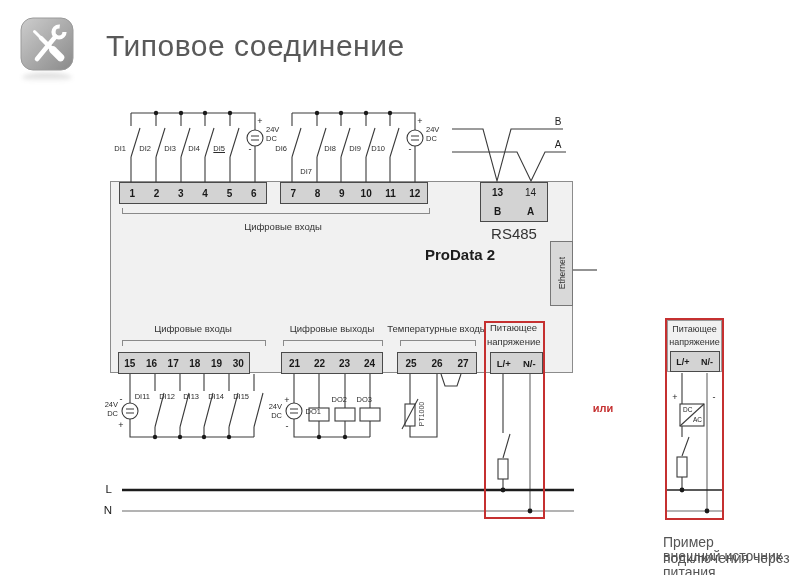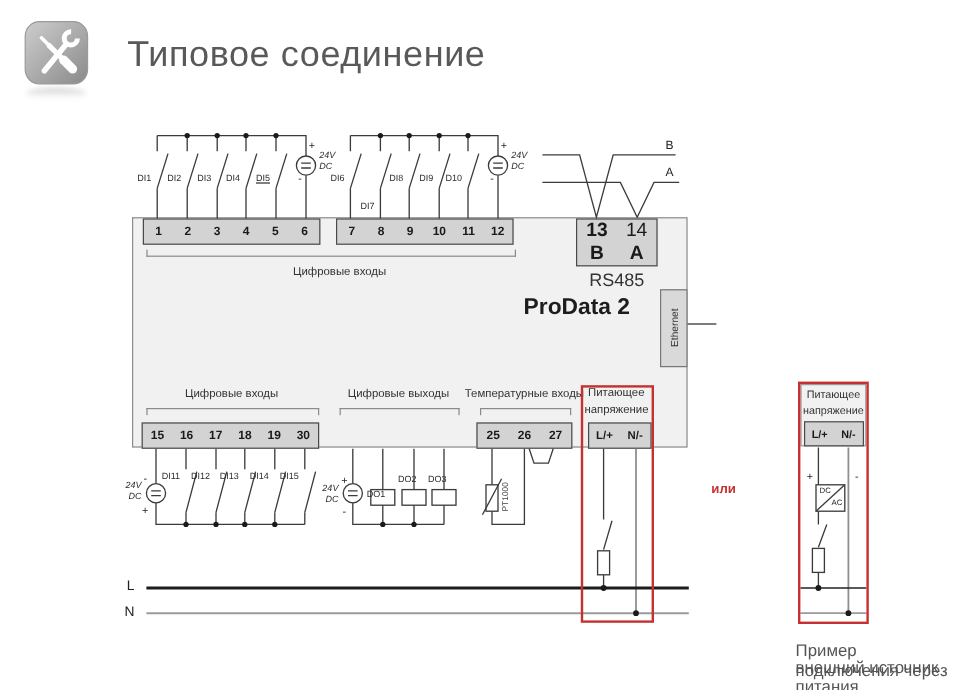--- a/index.html
+++ b/index.html
@@ -6,27 +6,27 @@
   .canvas{position:relative;width:803px;height:575px;background:#fff;overflow:hidden;
           font-family:"Liberation Sans","DejaVu Sans",sans-serif;}
   .abs{position:absolute;}
   .title{font-size:30px;color:#595959;letter-spacing:.5px;}
   .body-box{background:#f1f1f1;border:1px solid #8c8c8c;box-sizing:border-box;}
   .tblock{background:#d3d3d3;border:1px solid #4a4a4a;box-sizing:border-box;display:flex;z-index:2;}
   .tblock .cell{flex:1;display:flex;align-items:center;justify-content:center;
                 font-size:10px;font-weight:700;color:#1a1a1a;}
   .tblock .cell.pw{font-size:9.5px;font-weight:600;}
   .grid2{display:grid;grid-template-columns:1fr 1fr;grid-template-rows:1fr 1fr;}
-  .grid2 .cell{display:flex;align-items:center;justify-content:center;font-size:16px;color:#1a1a1a;}
+  .grid2 .cell{display:flex;align-items:center;justify-content:center;font-size:10px;color:#1a1a1a;}
   .lbl{font-size:9.5px;color:#333;z-index:4;}
   .ctr{text-align:center;}
   .rgt{text-align:right;}
   .sig{font-size:7.5px;color:#2b2b2b;z-index:4;text-align:right;}
   .sign{font-size:9px;color:#222;width:8px;text-align:center;z-index:4;}
-  .src{font-size:7.5px;line-height:8.5px;color:#2b2b2b;z-index:4;font-style:italic;}
+  .src{font-size:7.5px;line-height:8.5px;color:#2b2b2b;z-index:4;}
   .bracket-up{border-left:1px solid #8a8a8a;border-right:1px solid #8a8a8a;border-bottom:1px solid #8a8a8a;height:5px;z-index:2;}
   .bracket-dn{border-left:1px solid #8a8a8a;border-right:1px solid #8a8a8a;border-top:1px solid #8a8a8a;height:5px;z-index:2;}
   .redbox{border:2px solid #c53030;box-sizing:border-box;z-index:5;pointer-events:none;}
   .or{font-size:11px;font-weight:700;color:#c53030;z-index:4;}
   .raillbl{font-size:11.5px;color:#222;width:12px;text-align:right;z-index:4;}
   .eth{background:#d9d9d9;border:1px solid #777;box-sizing:border-box;display:flex;align-items:center;justify-content:center;z-index:2;}
   .eth span{writing-mode:vertical-rl;transform:rotate(180deg);font-size:8.5px;color:#333;}
   .tiny{font-size:6.5px;color:#222;z-index:4;}
   .cap{font-size:14px;color:#555;z-index:4;padding-left:23px;}
   .rot{transform:rotate(-90deg);transform-origin:center center;font-size:7px;color:#444;text-align:center;z-index:4;}
@@ -74,32 +74,38 @@
     <div class="cell">11</div>
     <div class="cell">12</div>
   </div>
   <div class="abs tblock grid2" style="left:480px;top:182px;width:68px;height:40px;">
     <div class="cell" style="font-weight:700;">13</div>
     <div class="cell" style="font-weight:400;">14</div>
     <div class="cell">B</div>
     <div class="cell">A</div>
   </div>
   <div class="abs lbl ctr" style="left:480px;top:225px;width:68px;font-size:15px;">RS485</div>
-  <div class="abs" style="left:425px;top:246px;width:100px;text-align:right;font-size:19px;font-weight:700;color:#1d1d1d;z-index:4;">ProData 2</div>
+  <div class="abs" style="left:425px;top:246px;width:100px;text-align:left;font-size:15px;font-weight:700;color:#1d1d1d;z-index:4;">ProData 2</div>
   <div class="abs eth" style="left:550px;top:241px;width:23px;height:65px;">
     <span>Ethernet</span>
   </div>
 
-  <div class="abs tblock" style="left:118px;top:352px;width:148px;height:22px;">
+  <div class="abs tblock" style="left:118px;top:352px;width:132px;height:22px;">
     <div class="cell">15</div>
     <div class="cell">16</div>
     <div class="cell">17</div>
     <div class="cell">18</div>
     <div class="cell">19</div>
     <div class="cell">30</div>
+  </div>
+  <div class="abs tblock" style="left:281px;top:352px;width:102px;height:22px;">
+    <div class="cell">21</div>
+    <div class="cell">22</div>
+    <div class="cell">23</div>
+    <div class="cell">24</div>
   </div>
   <div class="abs tblock" style="left:397px;top:352px;width:80px;height:22px;">
     <div class="cell">25</div>
     <div class="cell">26</div>
     <div class="cell">27</div>
   </div>
   <div class="abs tblock" style="left:490px;top:352px;width:53px;height:22px;">
     <div class="cell pw">L/+</div>
     <div class="cell pw">N/-</div>
   </div>

